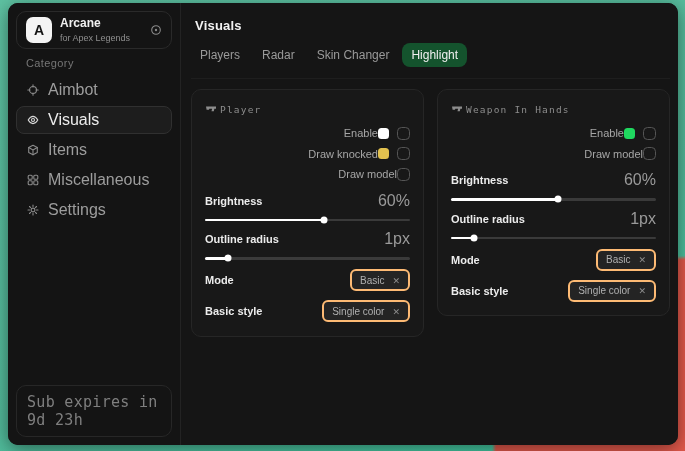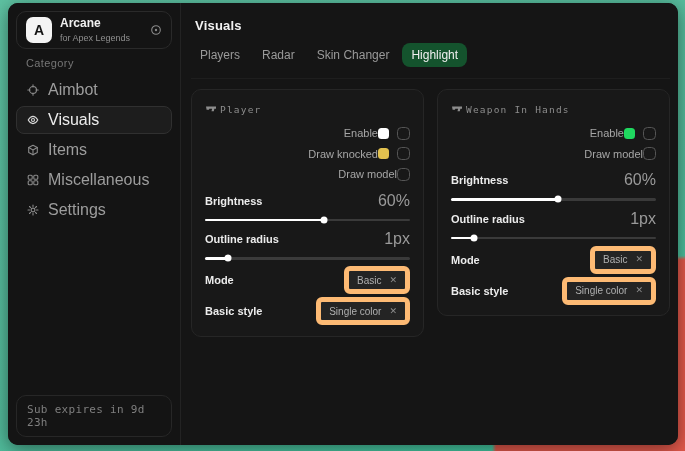--- a/index.html
+++ b/index.html
@@ -34,21 +34,21 @@
   .side-nav{display:flex;flex-direction:column;gap:2px;padding:0 8px;}
   .side-item{
     display:flex;align-items:center;gap:9px;height:26px;padding:0 10px;
     color:#9d9d9d;font-size:16px;border-radius:8px;border:1px solid transparent;cursor:pointer;
   }
   .side-item.active{background:#1d1d1d;border-color:#303030;color:#ececec;}
   .side-footer{
     position:absolute;left:8px;right:8px;bottom:8px;
     border:1px solid #272727;border-radius:10px;padding:7px 10px;
   }
-  .sub-expiry{font-family:"DejaVu Sans Mono",monospace;font-size:11px;color:#7f7f7f;letter-spacing:.3px;}
+  .sub-expiry{font-family:"DejaVu Sans Mono",monospace;font-size:15px;color:#7f7f7f;letter-spacing:.3px;}
   .session{font-size:9.5px;color:#c9c9c9;margin-top:4px;}
   
   .main{flex:1;padding:12px 10px;position:relative;background:#151515;}
   .main-title{font-size:13px;font-weight:700;color:#f2f2f2;margin:3px 0 0 4px;letter-spacing:.2px;}
   .main-header{border-bottom:1px solid #1e1e1e;padding-bottom:11px;}
   .tabs{display:flex;align-items:center;gap:4px;margin-top:10px;margin-left:0;}
   .tab{padding:5px 9px;font-size:12px;color:#9a9a9a;border-radius:8px;cursor:pointer;white-space:nowrap;}
   .tab.active{background:#14532d;color:#f0f0f0;}
   .panels{display:flex;gap:13px;align-items:flex-start;margin-top:10px;}
   .panel{
@@ -67,21 +67,21 @@
   .checkbox{width:13px;height:13px;border:1.5px solid #555;border-radius:4.5px;display:inline-block;box-sizing:border-box;cursor:pointer;}
   .slider-block{margin:7px 0 9px;}
   .slider-labels{display:flex;justify-content:space-between;align-items:center;}
   .slabel{font-size:11px;font-weight:600;color:#ececec;}
   .svalue{font-size:16px;color:#9a9a9a;}
   .track{position:relative;height:2.5px;background:#3a3a3a;border-radius:2px;margin-top:9px;cursor:pointer;}
   .fill{position:absolute;left:0;top:0;height:100%;background:#fff;border-radius:2px;}
   .thumb{position:absolute;top:50%;width:7px;height:7px;background:#fff;border-radius:50%;transform:translate(-50%,-50%);cursor:pointer;}
   .chip-row{display:flex;justify-content:space-between;align-items:center;height:23px;margin-top:8px;}
   .chip{
-    display:flex;align-items:center;gap:8px;background:#242424;border:5px solid #fdba74;
+    display:flex;align-items:flex-end;gap:8px;background:#242424;border:2px solid #fdba74;
     border-radius:6px;padding:3.5px 8px;font-size:10px;color:#b0b0b0;cursor:pointer;white-space:nowrap;
   }
   .chip .x{color:#8d8d8d;font-size:9px;line-height:1;}
   .icon{display:inline-flex;flex:none;}
   .icon svg{width:12px;height:12px;fill:none;stroke:currentColor;stroke-width:1.1;stroke-linecap:round;stroke-linejoin:round;}
   .side-item .icon{color:#8a8a8a;}
   .side-item.active .icon{color:#d8d8d8;}
 </style>
 </head>
 <body>

